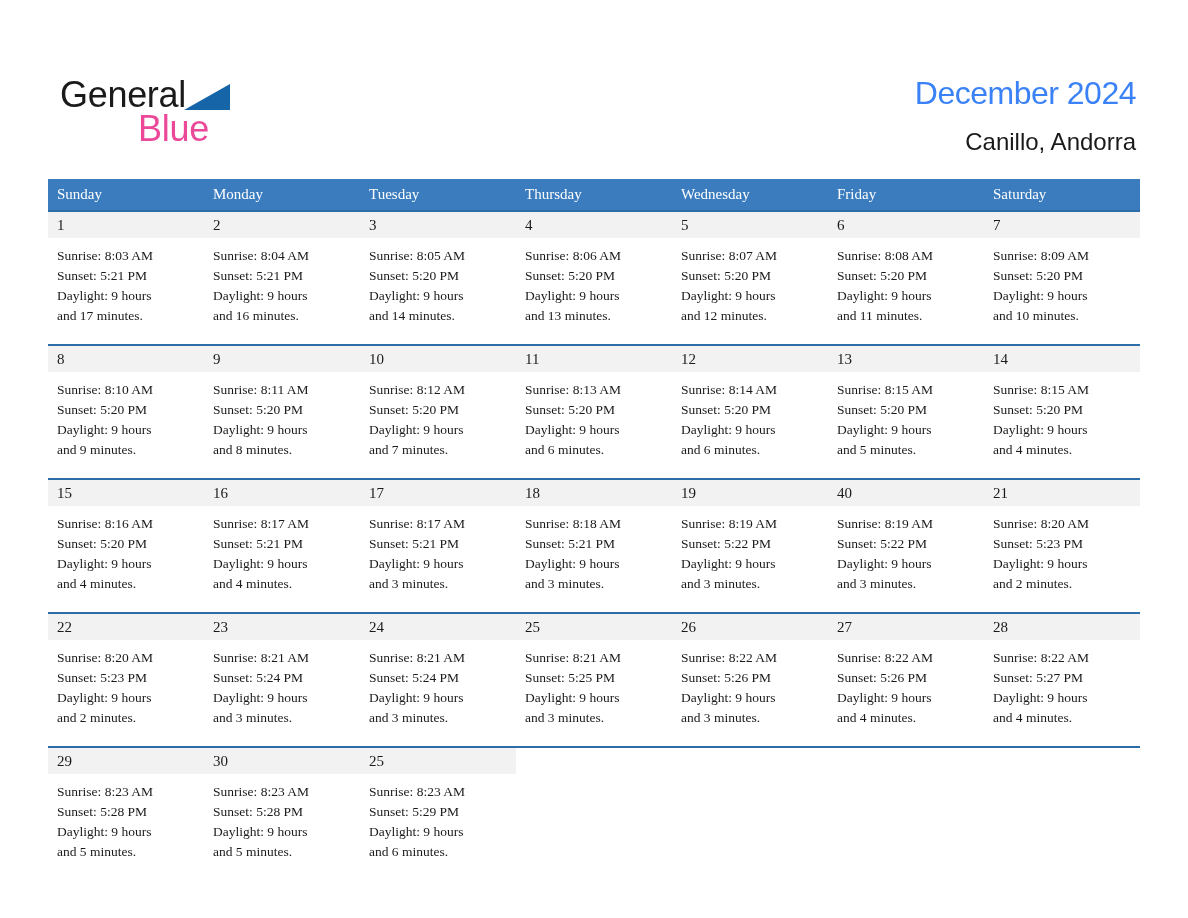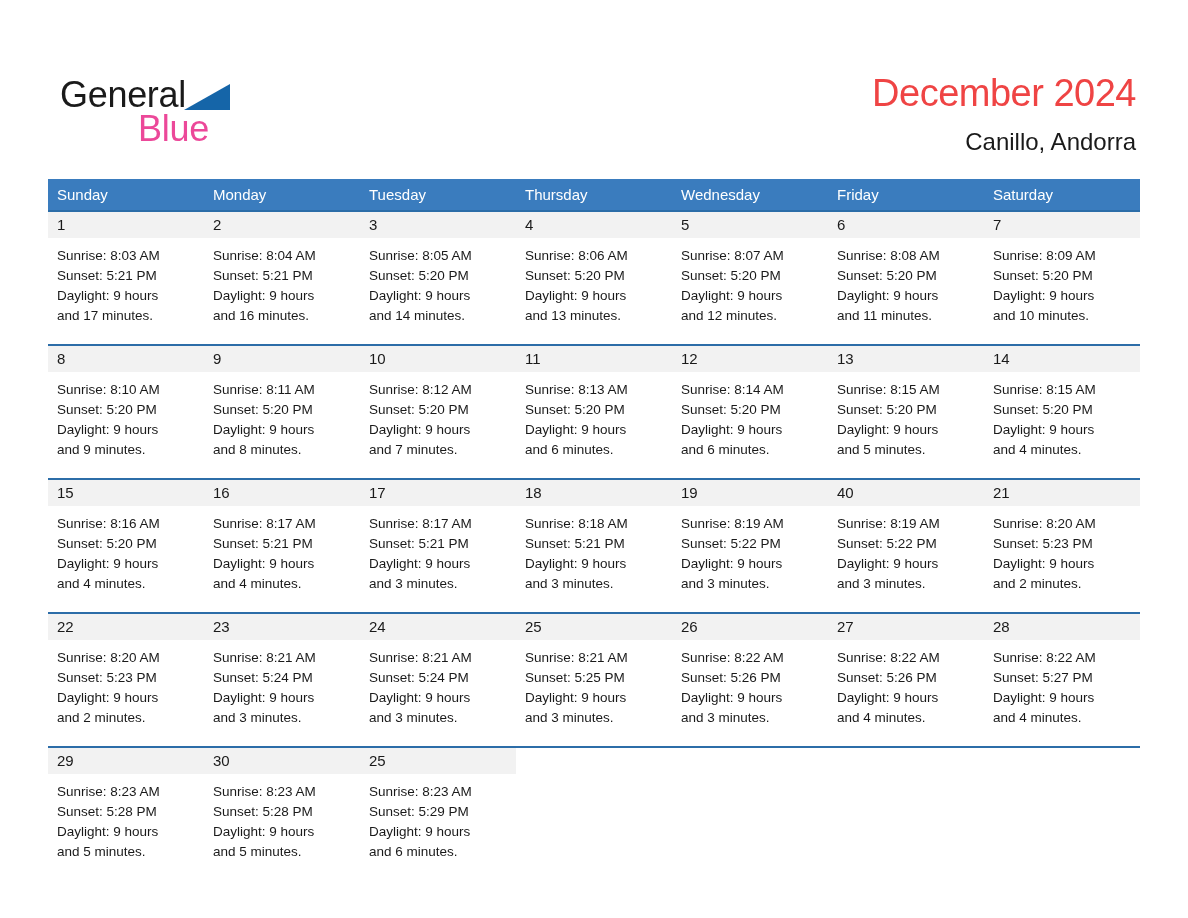--- a/index.html
+++ b/index.html
@@ -51,42 +51,43 @@
     color: #ec4899;
     font-weight: 400;
     letter-spacing: -0.3px;
   }
   .title-block {
     position: absolute;
     right: 4px; top: 0;
     text-align: right;
   }
   .cal-title {
-    font-size: 38px;
+    font-size: 32px;
     line-height: 56px;
-    color: #ef4444;
+    color: #3b82f6;
     font-weight: 400;
     letter-spacing: -0.5px;
     white-space: nowrap;
   }
   .cal-location {
     margin-top: 6px;
     font-size: 24px;
     line-height: 30px;
     color: #1a1a1a;
     font-weight: 400;
     white-space: nowrap;
     text-align: right;
   }
 
   
   .calendar {
     position: absolute;
     left: 48px; top: 158px;
     width: 1092px;
+    font-family: Liberation Serif, serif;
   }
   .dow-row {
     display: grid;
     grid-template-columns: repeat(7, 1fr);
     background: #3a7cbe;
     height: 31px;
   }
   .dow {
     color: #ffffff;
     font-size: 15px;

